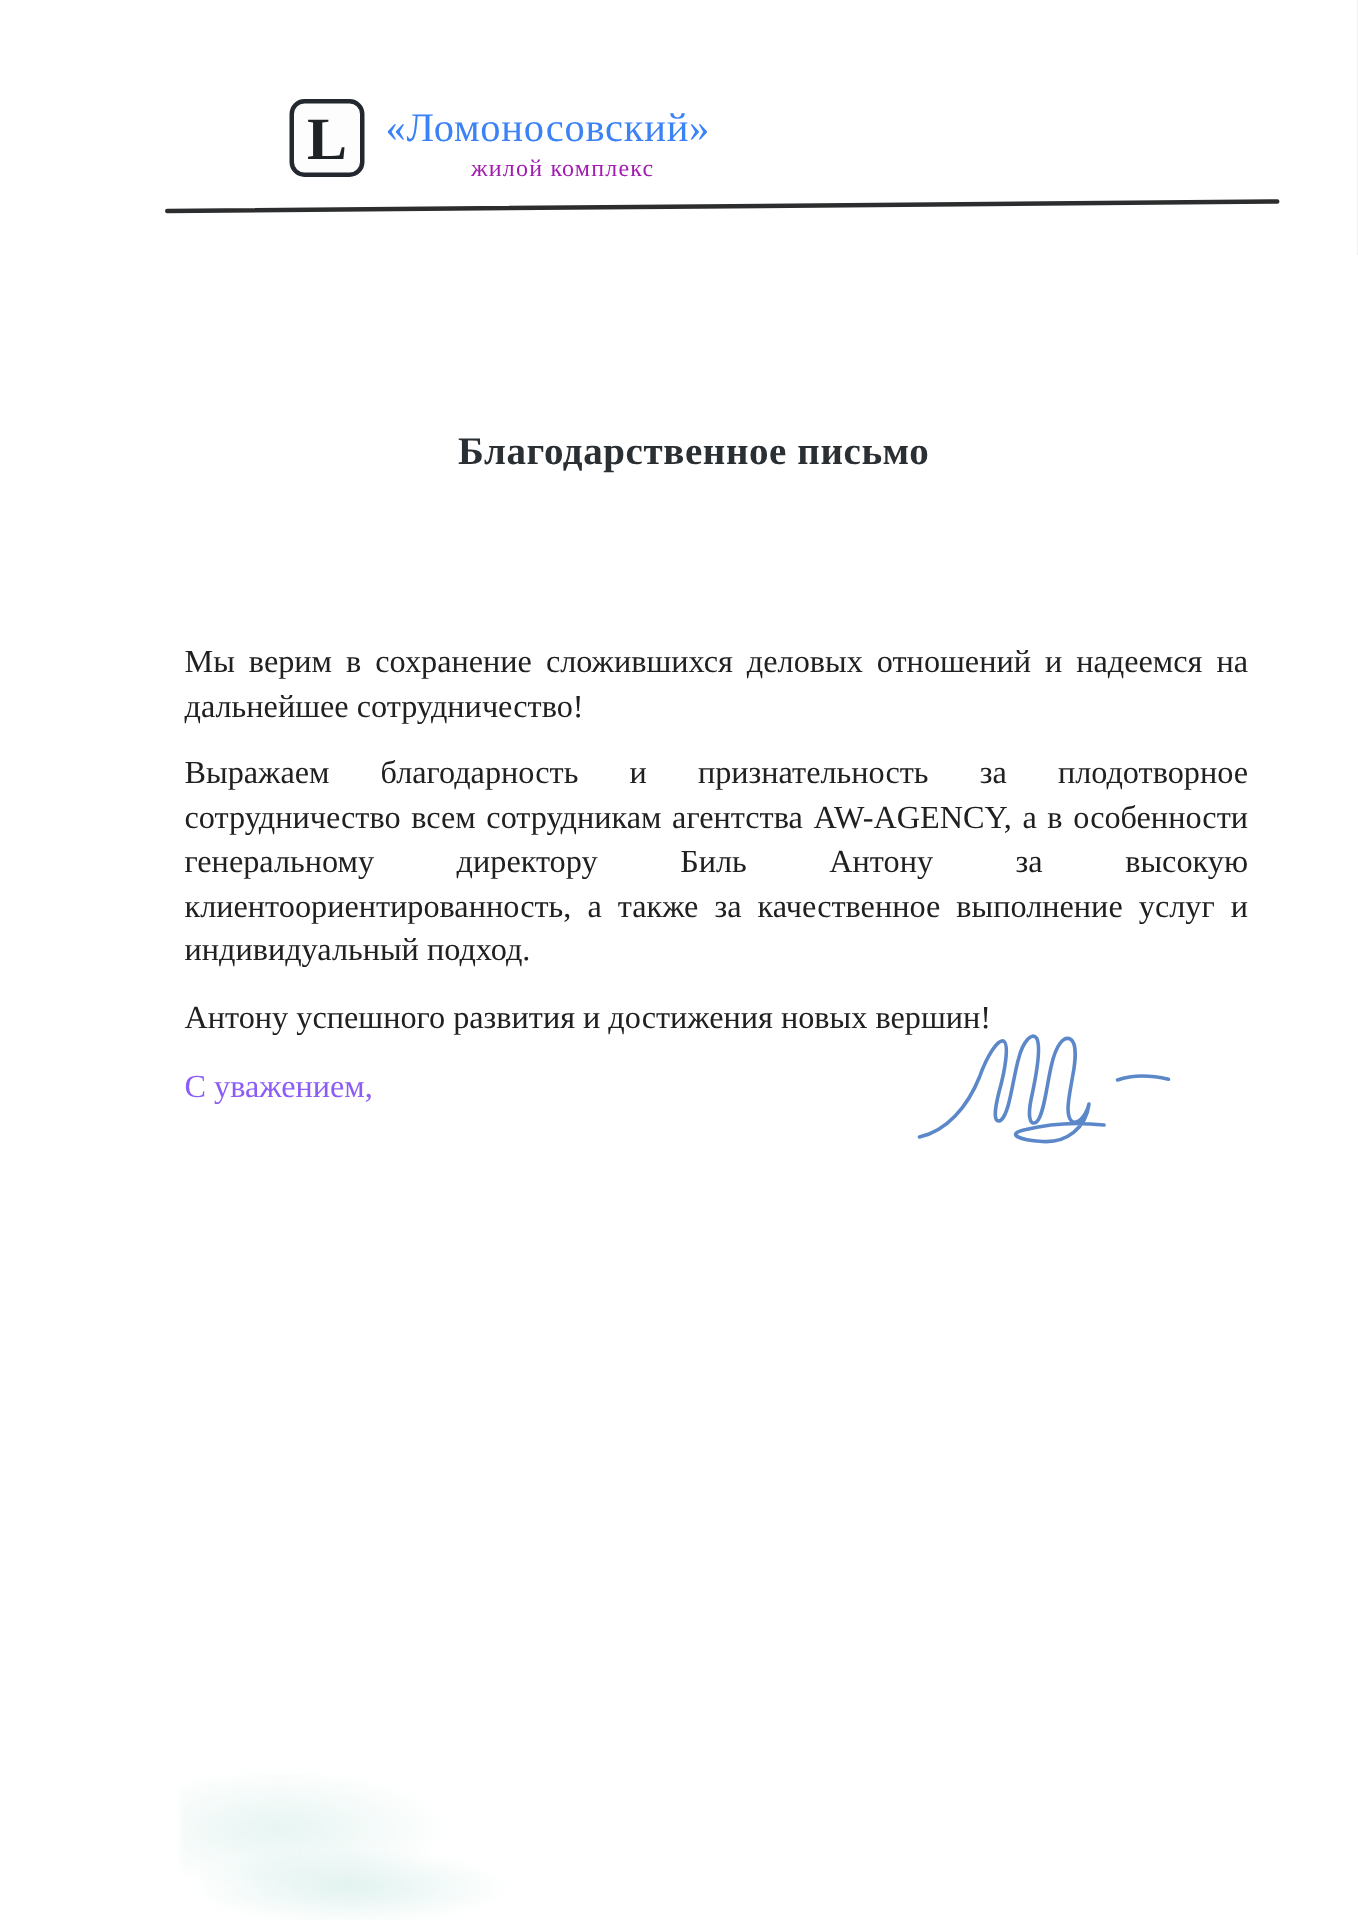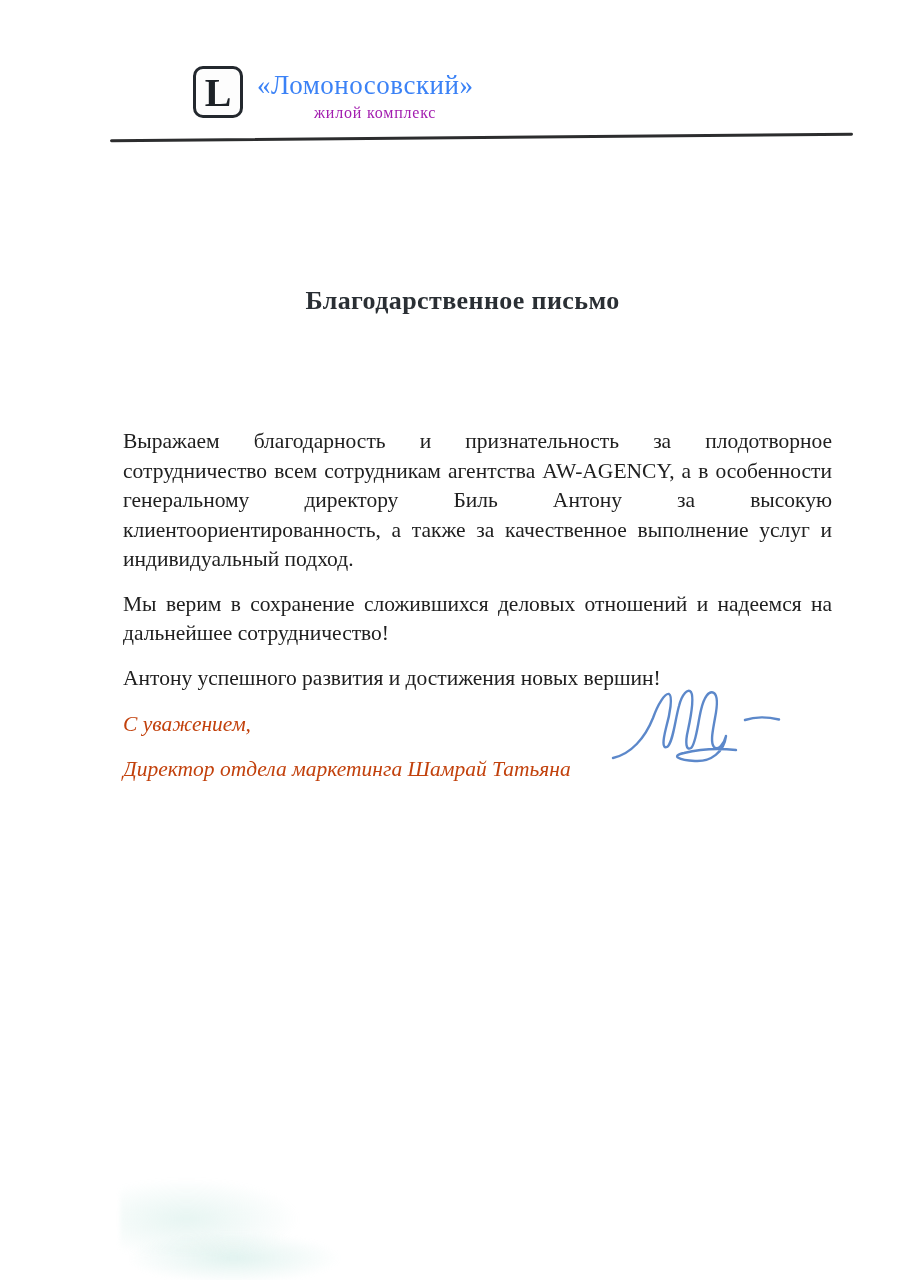--- a/index.html
+++ b/index.html
@@ -97,22 +97,21 @@
     margin: 0 0 15px 0;
     text-align: justify;
     text-align-last: left;
   }
   .closing {
     position: absolute;
     left: 123px;
     top: 710px;
     font-size: 21.5px;
     line-height: 29.5px;
-    color: #c2410c;
-    font-style: italic;
+    color: #8b5cf6;
   }
   .closing p { margin: 0 0 15px 0; }
 
   
   .signature-svg {
     position: absolute;
     left: 603px;
     top: 684px;
     width: 192px;
     height: 88px;
@@ -148,28 +147,27 @@
   <div class="logo-box">
     <span class="logo-letter">L</span>
   </div>
   <div class="company-name">«Ломоносовский»</div>
   <div class="company-subtitle">жилой комплекс</div>
   <div class="header-rule"></div>
 
   <h1 class="letter-title">Благодарственное письмо</h1>
 
   <main class="letter-body">
+    <p>Мы верим в сохранение сложившихся деловых отношений и надеемся на дальнейшее сотрудничество!</p>
     <p>Выражаем благодарность и признательность за плодотворное сотрудничество всем сотрудникам агентства AW-AGENCY, а в особенности генеральному директору Биль Антону за высокую клиентоориентированность, а также за качественное выполнение услуг и индивидуальный подход.</p>
-    <p>Мы верим в сохранение сложившихся деловых отношений и надеемся на дальнейшее сотрудничество!</p>
     <p>Антону успешного развития и достижения новых вершин!</p>
   </main>
 
   <div class="closing">
     <p>С уважением,</p>
-    <p>Директор отдела маркетинга Шамрай Татьяна</p>
   </div>
 
   <svg class="signature-svg" viewBox="0 0 192 88" fill="none" xmlns="http://www.w3.org/2000/svg">
     <path d="M 10 74
              C 28 70 42 54 50 34
              C 55 20 62 9 66 10
              C 70 12 67 30 63 44
              C 60 56 59 65 64 63
              C 70 59 72 36 76 22
              C 79 10 85 4 88 8

